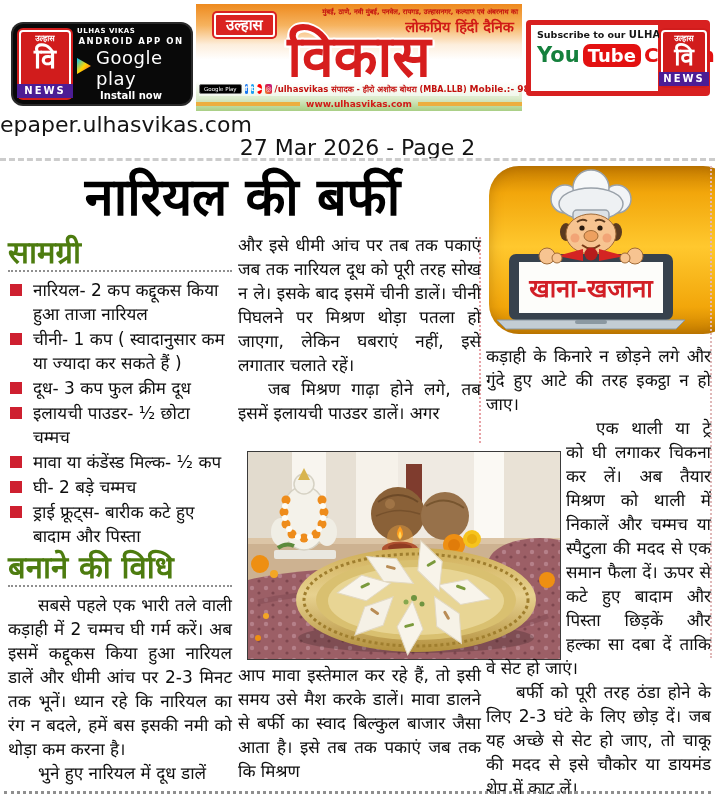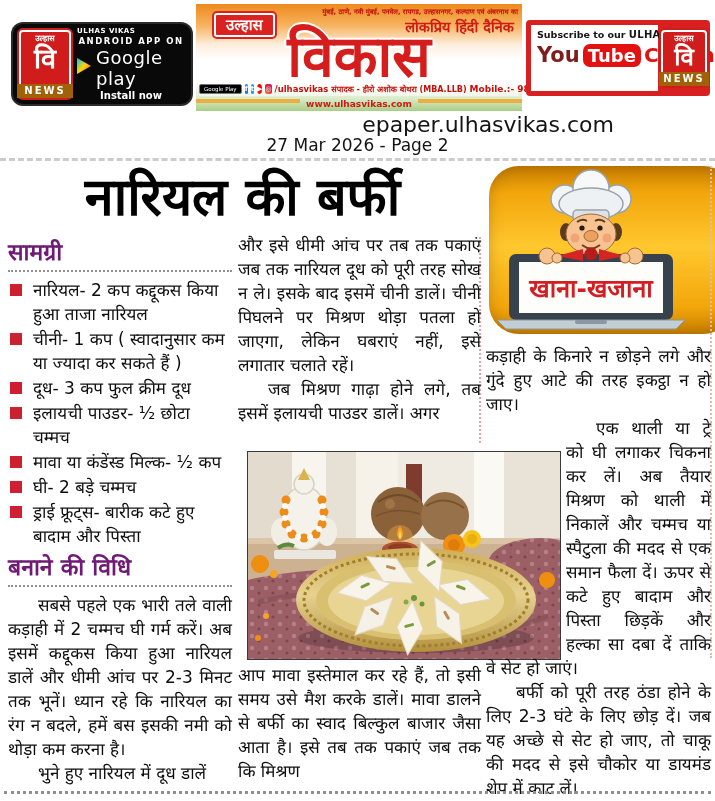--- a/index.html
+++ b/index.html
@@ -5,21 +5,21 @@
   html,body{margin:0;padding:0;background:#fff;}
   body{width:715px;height:801px;font-family:"DejaVu Sans",sans-serif;position:relative;overflow:hidden;color:#111;}
 
   
   .app-badge{position:absolute;left:13px;top:24px;width:178px;height:80px;background:#090909;border-radius:10px;
     box-shadow:0 0 0 2px #2a2a2a;display:flex;align-items:stretch;padding:6px;box-sizing:border-box;gap:6px;}
   .news-logo{width:52px;background:#d11c1c;border:2px solid #fff;box-shadow:0 0 0 2px #d11c1c;border-radius:4px;
     display:flex;flex-direction:column;align-items:center;position:relative;box-sizing:border-box;}
   .news-logo .ulhas-small{color:#fff;font-size:8px;font-weight:bold;line-height:10px;margin-top:2px;}
   .news-logo .vi{color:#fff;font-size:27px;font-weight:bold;line-height:30px;}
-  .news-logo .news-strip{position:absolute;left:-4px;right:-4px;bottom:-2px;background:#a16207;color:#fff;
+  .news-logo .news-strip{position:absolute;left:-4px;right:-4px;bottom:-2px;background:#4c1d95;color:#fff;
     font-size:10px;font-weight:bold;text-align:center;letter-spacing:2px;line-height:14px;margin-top:41px;}
   .app-badge-right{flex:1;display:flex;flex-direction:column;justify-content:center;color:#fff;}
   .ab-brand{font-size:7px;font-weight:bold;letter-spacing:.5px;}
   .ab-line{font-size:8.5px;font-weight:bold;letter-spacing:1.5px;text-align:center;margin-top:1px;}
   .gp-row{display:flex;align-items:center;gap:5px;justify-content:center;margin-top:1px;}
   .gp-text{font-size:18px;color:#fff;letter-spacing:.5px;}
   .ab-cta{font-size:10px;font-weight:bold;text-align:center;margin-top:1px;}
 
   
   .masthead{position:absolute;left:196px;top:4px;width:326px;height:107px;
@@ -31,59 +31,59 @@
   .mh-title{position:absolute;left:0;right:0;top:22px;text-align:center;color:#d61d1d;font-size:57px;font-weight:900;line-height:60px;
     text-shadow:-2px 0 #fff,2px 0 #fff,0 -2px #fff,0 2px #fff,2px 2px 0 #fff,-2px 2px 0 #fff;}
   .mh-bottom{position:absolute;left:3px;right:3px;bottom:15px;height:15px;display:flex;align-items:center;gap:3px;background:rgba(255,255,255,.55);}
   .mini-gp{background:#000;color:#fff;font-size:5.5px;padding:1px 4px;border:1px solid #777;border-radius:2px;white-space:nowrap;}
   .soc{width:10px;height:10px;border-radius:2px;color:#fff;font-size:7px;font-weight:bold;display:flex;align-items:center;justify-content:center;line-height:10px;}
   .soc.fb{background:#1877f2;} .soc.tw{background:#1da1f2;} .soc.yt{background:#f00;border-radius:50%;} 
   .soc.ig{background:linear-gradient(45deg,#f09433,#dc2743,#bc1888);}
   .mh-handle{color:#c3110f;font-weight:bold;font-size:8.5px;white-space:nowrap;}
   .mh-editor{color:#c3110f;font-weight:bold;font-size:8px;white-space:nowrap;}
   .mh-mobile{margin-left:auto;color:#c3110f;font-weight:bold;font-size:9px;white-space:nowrap;}
-  .mh-rule{position:absolute;left:0;right:0;bottom:2px;display:flex;align-items:flex-start;}
+  .mh-rule{position:absolute;left:0;right:0;bottom:2px;display:flex;align-items:center;}
   .mh-rule .bar{flex:1;height:4px;background:#ecae3f;}
   .mh-site{color:#d01a16;font-size:9px;font-weight:bold;padding:0 6px;white-space:nowrap;}
 
   
   .yt-badge{position:absolute;left:526px;top:20px;width:184px;height:76px;background:#d82020;border-radius:4px;
     padding:5px 52px 5px 5px;box-sizing:border-box;}
   .yt-inner{background:#fff;height:100%;box-sizing:border-box;padding:4px 4px 2px 6px;}
   .yt-sub{font-size:9.5px;font-weight:bold;color:#161616;white-space:nowrap;}
   .yt-sub .brand{font-size:10px;letter-spacing:.3px;}
   .yt-row{display:flex;align-items:center;gap:3px;margin-top:3px;}
-  .yt-you{font-size:21px;font-weight:900;color:#7f1d1d;}
+  .yt-you{font-size:21px;font-weight:900;color:#15803d;}
   .yt-tube{background:#e31111;color:#fff;font-size:18px;font-weight:900;padding:1px 5px;border-radius:7px;}
   .yt-channel{font-size:20px;font-weight:900;color:#e31111;}
   .yt-logo{position:absolute;right:3px;top:10px;width:46px;height:56px;}
   .yt-logo .news-logo{width:100%;height:100%;}
   .yt-logo .vi{font-size:24px;line-height:26px;}
 
   
-  .page-url{position:absolute;left:0;width:614px;top:112px;text-align:right;font-size:22px;color:#141414;}
-  .page-date{position:absolute;left:0;width:715px;top:135px;text-align:center;font-size:17px;color:#141414;}
+  .page-url{position:absolute;left:0;width:614px;top:112px;text-align:left;font-size:22px;color:#141414;}
+  .page-date{position:absolute;left:0;width:715px;top:135px;text-align:center;font-size:22px;color:#141414;}
   .top-divider{position:absolute;left:0;top:158px;width:715px;border-top:3px dashed #cccccc;}
 
   
   .article-title{position:absolute;left:10px;top:162px;width:465px;text-align:center;font-size:52px;font-weight:800;color:#000;line-height:70px;}
 
   .chef-logo{position:absolute;left:489px;top:166px;width:244px;height:168px;border-radius:30px;overflow:hidden;
     background:linear-gradient(180deg,#c77d00 0%,#f2a60b 16%,#ffc82e 48%,#f2a60a 84%,#c87f00 100%);
     box-shadow:inset 0 0 14px rgba(110,60,0,.35);}
 
   .vsep-mid{position:absolute;left:479px;top:237px;height:206px;border-left:2px dotted #e7a2a6;}
   .vsep-right{position:absolute;left:710px;top:166px;height:492px;border-left:2px dotted #e0b8b8;}
 
   .col{position:absolute;font-size:17px;line-height:24px;color:#0e0e0e;text-align:justify;}
   .col p{margin:0;}
   .indent{text-indent:30px;}
 
   .col1{left:8px;top:237px;width:224px;}
-  .sec-head{font-size:23px;font-weight:800;color:#701a75;text-align:left;line-height:30px;}
+  .sec-head{font-size:31px;font-weight:800;color:#4d7c0f;text-align:left;line-height:30px;}
   .dotline{border-bottom:2px dotted #8f8f8f;margin:3px 0 6px 0;}
   ul.ing{list-style:none;margin:2px 0 4px 0;padding:0;text-align:left;}
   ul.ing li{position:relative;padding-left:25px;margin-bottom:1px;line-height:24px;}
   .bullet{position:absolute;left:2px;top:6px;width:12px;height:12px;background:#ce2030;}
 
   .col2a{left:238px;top:233px;width:243px;}
   .col2b{left:238px;top:663px;width:243px;}
   .col3{left:486px;top:344px;width:225px;}
   .photo-spacer{float:left;width:80px;height:208px;margin-top:26px;}
 

